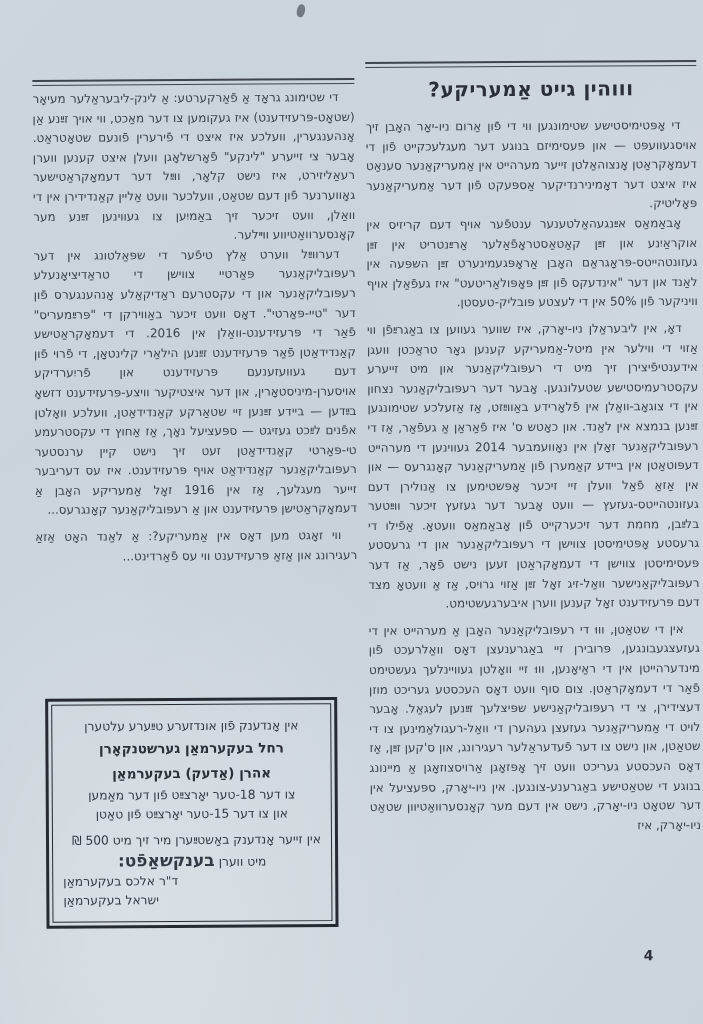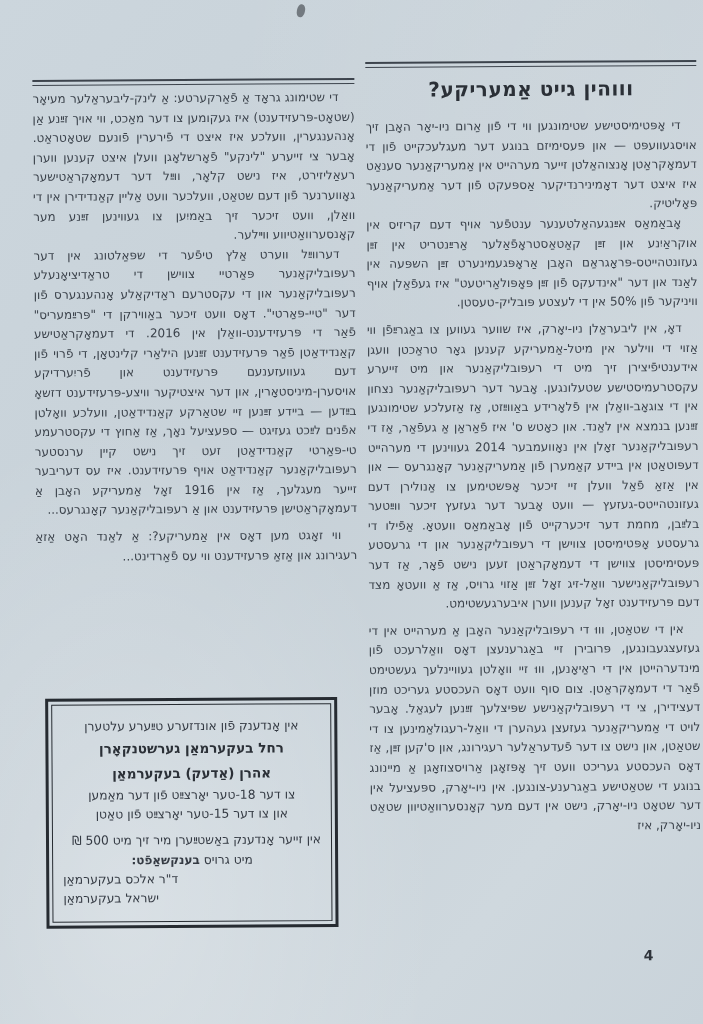--- a/index.html
+++ b/index.html
@@ -49,21 +49,21 @@
   .memorial-inner{
     position:absolute;inset:3px;border:1px solid #262b31;
     direction:rtl;padding:11px 10px 6px;box-sizing:border-box;
     font-size:12.3px;line-height:20px;color:#343a43;
   }
   .m-center{text-align:center;}
   .m-name{text-align:center;font-weight:bold;font-size:13.5px;line-height:25px;color:#2b3037;}
   .m-tight{line-height:19px;}
   .m-donation{text-align:right;margin-top:6px;}
   .m-closing{text-align:center;}
-  .m-closing b{font-size:12px;}
+  .m-closing b{font-size:17px;}
   .m-sig{text-align:left;direction:rtl;line-height:19px;}
 
   .page-num{position:absolute;left:641px;top:949px;font-size:14px;
     font-weight:bold;color:#2e333a;}
 </style>
 </head>
 <body>
 
 <div class="page">
   <div class="tilt">
@@ -89,21 +89,21 @@
     </div>
 
     <div class="memorial">
       <div class="memorial-inner">
         <div class="m-center">אין אָנדענק פֿון אונדזערע טײַערע עלטערן</div>
         <div class="m-name">רחל בעקערמאַן גערשטנקאָרן</div>
         <div class="m-name">אהרן (אַדעק) בעקערמאַן</div>
         <div class="m-center m-tight">צו דער 18-טער יאָרצײַט פֿון דער מאַמען</div>
         <div class="m-center m-tight">און צו דער 15-טער יאָרצײַט פֿון טאַטן</div>
         <div class="m-donation">אין זייער אָנדענק באַשטײַערן מיר זיך מיט 500 ₪</div>
-        <div class="m-closing"><span>מיט גרויס </span><b>בענקשאַפֿט:</b></div>
+        <div class="m-closing"><span>מיט ווערן </span><b>בענקשאַפֿט:</b></div>
         <div class="m-sig">ד"ר אלכס בעקערמאַן</div>
         <div class="m-sig">ישראל בעקערמאַן</div>
       </div>
     </div>
 
     <div class="page-num">4</div>
 
   </div>
 </div>
 

